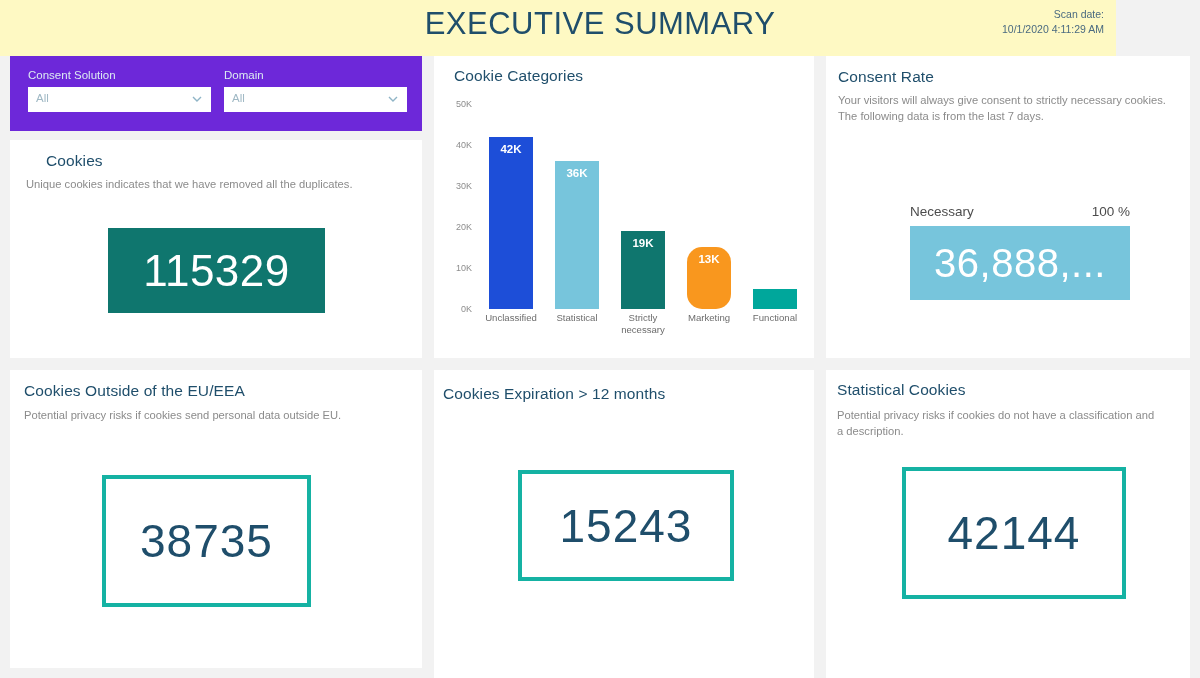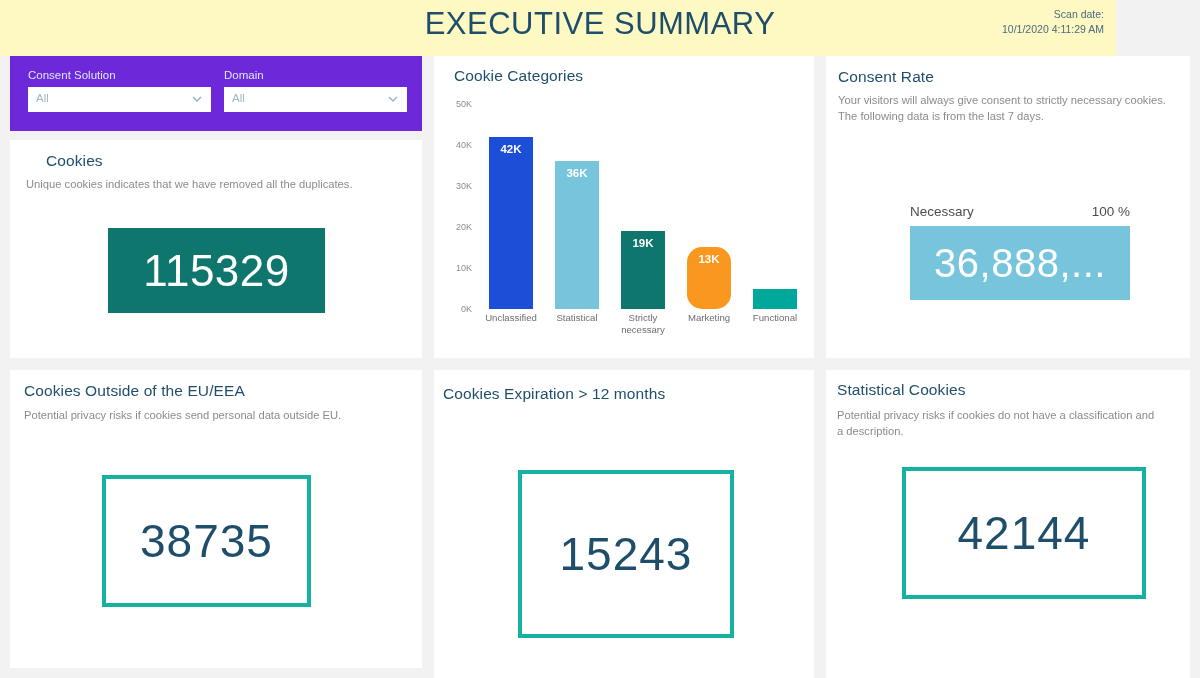--- a/index.html
+++ b/index.html
@@ -214,22 +214,22 @@
     align-items: center;
     justify-content: center;
   }
   .kpi-outline .v {
     font-size: 46px;
     color: #1f4e6b;
     font-weight: 300;
     letter-spacing: 1px;
   }
   #eu-kpi      { left: 92px;  top: 97px;  width: 209px; height: 132px; margin-top: 8px; }
-  #expire-kpi  { left: 84px;  top: 100px; width: 216px; height: 168px; }
-  #unclass-kpi { left: 76px;  top: 97px;  width: 244px; height: 132px; }
+  #expire-kpi  { left: 84px;  top: 100px; width: 216px; height: 111px; }
+  #unclass-kpi { left: 76px;  top: 97px;  width: 224px; height: 132px; }
 </style>
 </head>
 <body>
 
 <div class="header">
   <div class="page-title">EXECUTIVE SUMMARY</div>
   <div class="scan-block">
     <div class="scan-label">Scan date:</div>
     <div class="scan-value">10/1/2020 4:11:29 AM</div>
   </div>

